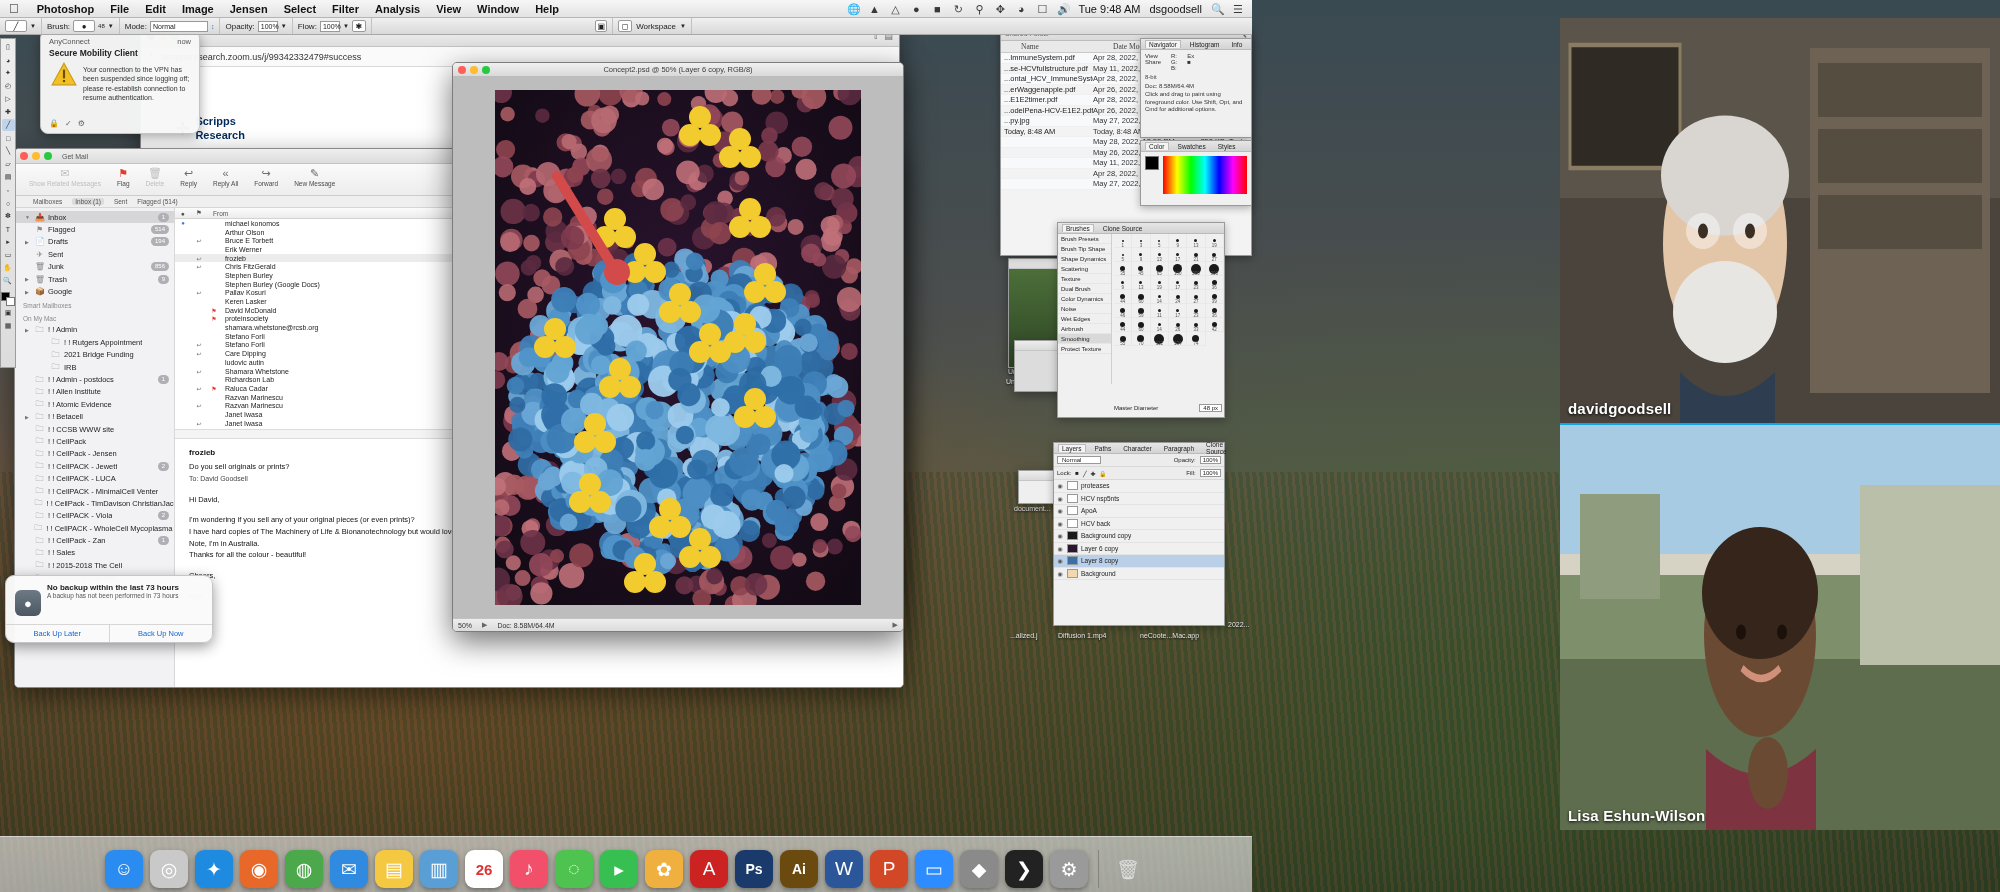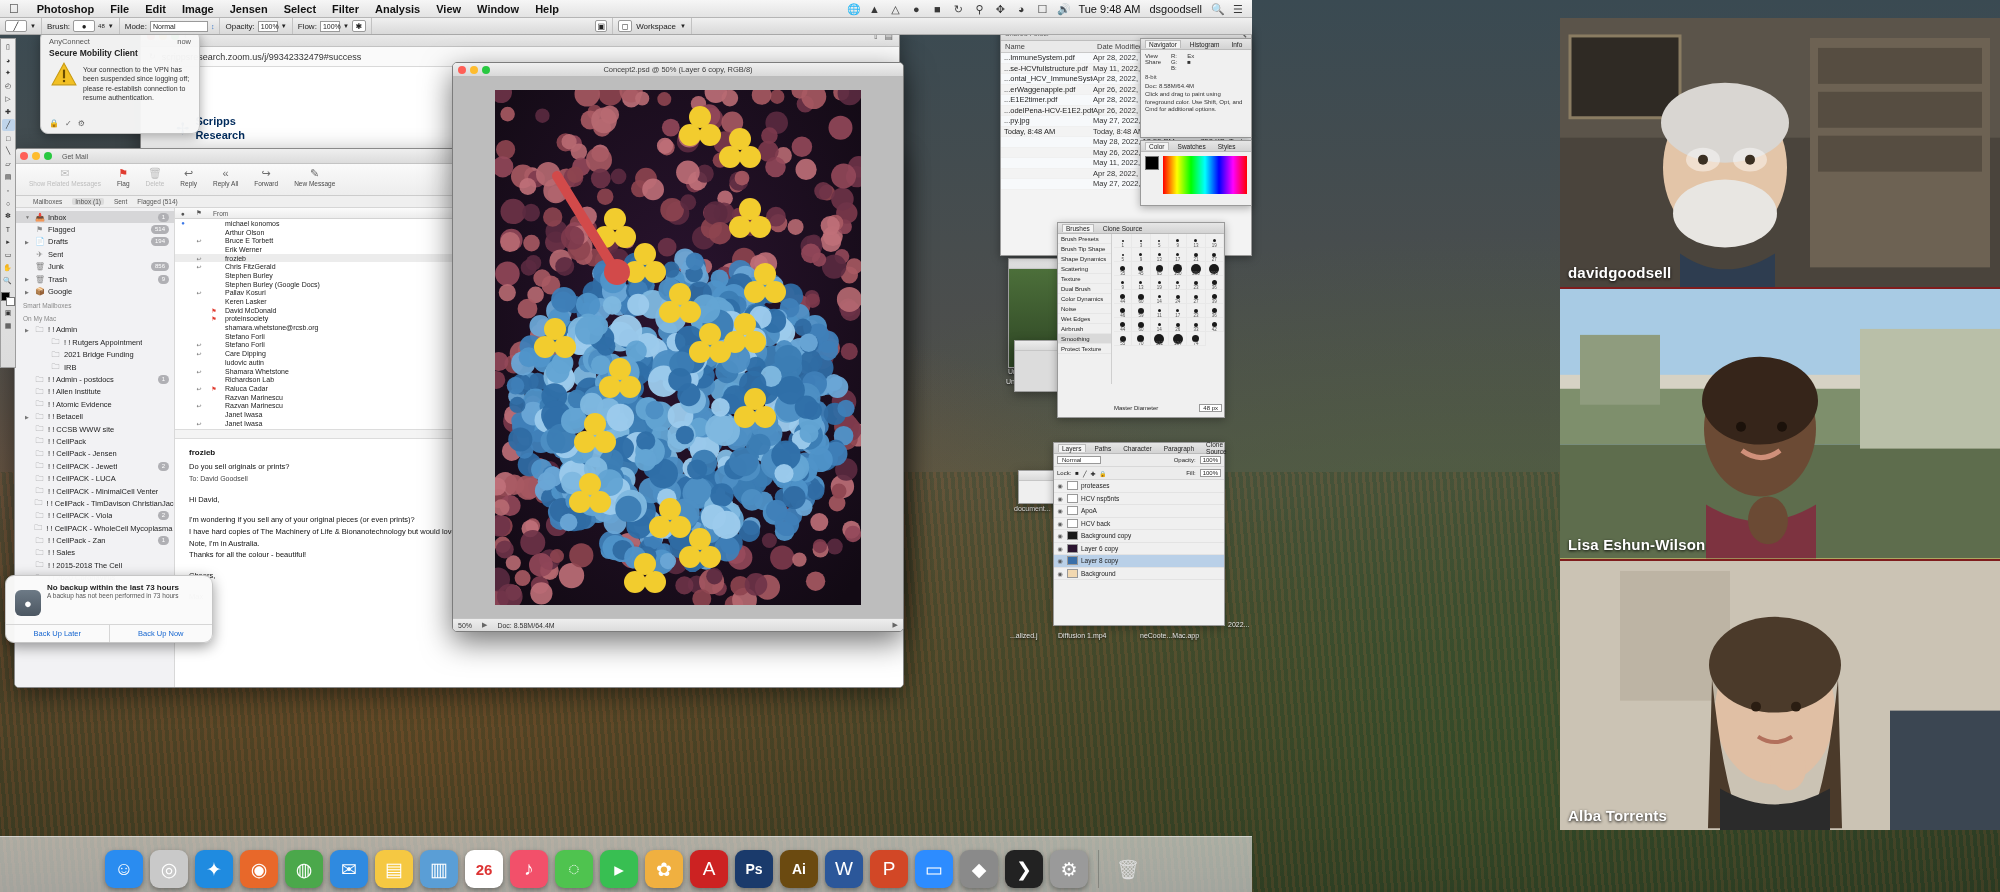--- a/index.html
+++ b/index.html
@@ -57,21 +57,21 @@
   #psTools .t.sel { background:#bfd4ea; }
 
   
   #finderWin { position:absolute; left:1000px; top:26px; width:252px; height:230px;
     background:#f3f3f3; border:1px solid #9a9a9a; z-index:450; font-size:8px; color:#222;
     box-shadow:0 2px 8px rgba(0,0,0,.35); }
   #finderWin .fhead { height:14px; background:linear-gradient(180deg,#ececec,#d8d8d8);
     border-bottom:1px solid #bdbdbd; display:flex; align-items:center; padding:0 4px; gap:3px; }
   #finderWin .cols { display:flex; height:12px; background:#e9e9e9; border-bottom:1px solid #c9c9c9;
     align-items:center; font-size:7.5px; color:#444; }
-  #finderWin .cols span { padding-left:4px; }
+  #finderWin .cols span { padding-left:20px;font-family:Liberation Serif, serif; }
   #finderWin .rows { overflow:hidden; }
   #finderWin .frow { display:flex; height:10.5px; align-items:center; font-size:7.5px;
     border-bottom:1px solid #f0f0f0; }
   #finderWin .frow:nth-child(odd){ background:#f7f9fb; }
   #finderWin .fname { width:92px; overflow:hidden; white-space:nowrap; padding-left:3px; color:#222; }
   #finderWin .fdate { width:92px; color:#333; }
   #finderWin .fsize { width:40px; text-align:right; color:#333; }
   #finderWin .fkind { width:24px; padding-left:4px; color:#333; }
 
   
@@ -200,21 +200,21 @@
   #layersPanel .lrow { display:flex; align-items:center; height:12.5px; gap:3px;
     border-bottom:1px solid #e3e3e3; padding-left:2px; font-size:6.5px; }
   #layersPanel .lrow.sel { background:#b9d0e8; }
   #layersPanel .eye { width:8px; text-align:center; font-size:6px; color:#555; }
   #layersPanel .thumb { width:11px; height:9px; border:1px solid #999; background:#fff; }
   #layersPanel .lopts { height:13px; display:flex; align-items:center; gap:4px; padding:0 3px;
     font-size:6px; border-bottom:1px solid #d8d8d8; background:#ececec; }
 
   
   #zoomPanel { position:absolute; right:0; top:18px; width:440px; bottom:62px; z-index:700;
-    background:#7f1d1d; display:flex; flex-direction:column; gap:2px; }
+    background:#0ea5e9; display:flex; flex-direction:column; gap:2px; }
   .ztile { position:relative; flex:1; overflow:hidden; background:#101010; }
   .ztile .zname { position:absolute; left:8px; bottom:6px; color:#fff; font-size:15px;
     text-shadow:0 1px 3px rgba(0,0,0,.95); font-weight:bold; letter-spacing:.2px; }
   .ztile.active { outline:3px solid #e8c93a; outline-offset:-3px; }
   #tile1 { background:
       radial-gradient(circle at 38% 44%, #e8cbb0 0 42px, rgba(232,203,176,0) 60px),
       linear-gradient(180deg,#6e6258 0%, #514a42 45%, #3b352f 100%); }
   #tile2 { background:
       linear-gradient(180deg,#9fc4e0 0%, #b9d4e8 28%, #7f8f6d 46%, #5c6b4c 70%, #4a5540 100%); }
   #tile3 { background:
@@ -2142,37 +2142,20 @@
         <ellipse cx="200" cy="140" rx="56" ry="68" fill="#6b4a34"></ellipse>
         <ellipse cx="200" cy="112" rx="58" ry="44" fill="#36251a"></ellipse>
         <circle cx="181" cy="138" r="5" fill="#1b110a"></circle>
         <circle cx="222" cy="138" r="5" fill="#1b110a"></circle>
         <path d="M182 162 q19 14 38 0" stroke="#d0907a" stroke-width="5" fill="none"></path>
         <path d="M146 216 q54 34 110 0 l0 54 l-110 0 z" fill="#7d3340"></path>
         <ellipse cx="208" cy="232" rx="20" ry="24" fill="#6b4a34"></ellipse>
       </svg>
       <div class="zname">Lisa Eshun-Wilson</div>
     </div>
-    <div class="ztile" id="tile3">
-      <svg viewBox="0 0 440 270" preserveAspectRatio="none" style="position:absolute;inset:0;width:100%;height:100%">
-        <rect width="440" height="270" fill="#cbc3b4"></rect>
-        <rect x="60" y="10" width="110" height="130" fill="#bdb4a4"></rect>
-        <rect x="330" y="150" width="110" height="120" fill="#3b4652"></rect>
-        <ellipse cx="215" cy="150" rx="60" ry="74" fill="#e0bfa4"></ellipse>
-        <ellipse cx="215" cy="104" rx="66" ry="48" fill="#4b3a2a"></ellipse>
-        <path d="M152 118 q10 100 30 150 l-34 0 z" fill="#4b3a2a"></path>
-        <path d="M278 118 q-10 100 -30 150 l34 0 z" fill="#4b3a2a"></path>
-        <circle cx="196" cy="146" r="5" fill="#2a1d12"></circle>
-        <circle cx="236" cy="146" r="5" fill="#2a1d12"></circle>
-        <path d="M198 176 q17 11 34 0" stroke="#b2705c" stroke-width="4" fill="none"></path>
-        <path d="M160 228 q55 32 110 0 l0 42 l-110 0 z" fill="#2b2b2b"></path>
-        <ellipse cx="228" cy="208" rx="18" ry="22" fill="#e0bfa4"></ellipse>
-      </svg>
-      <div class="zname">Alba Torrents</div>
-    </div>
   </div>
 
   <div id="dock">
       <div class="di" style="background: rgb(42, 140, 240);">
         <span>☺</span>
       </div>
       <div class="di" style="background: rgb(201, 201, 201);">
         <span>◎</span>
       </div>
       <div class="di" style="background: rgb(31, 139, 224);">

